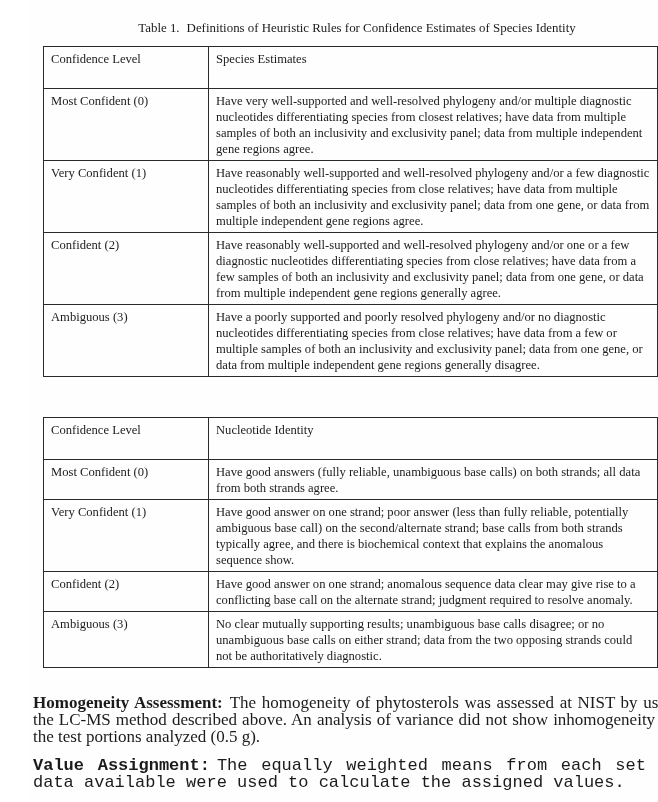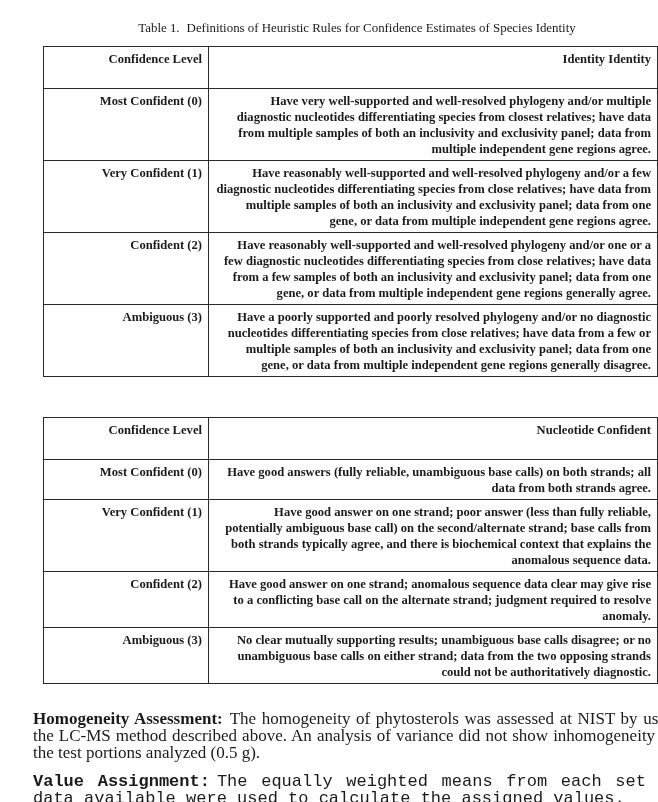--- a/index.html
+++ b/index.html
@@ -29,22 +29,22 @@
   table.rules-table {
     border-collapse: collapse;
     width: 615px;
     margin-left: 15px;
     table-layout: fixed;
   }
   table.rules-table th,
   table.rules-table td {
     border: 1px solid #2a2a2a;
     vertical-align: top;
-    text-align: right;
-    font-weight: bold;
+    text-align: left;
+    font-weight: normal;
     font-size: 12.6px;
     line-height: 16px;
     padding: 4px 6px 3px 7px;
     box-sizing: border-box;
   }
   table.rules-table th {
     height: 42px;
   }
   col.level-col { width: 165px; }
   .section-table2 { margin-top: 40px; }
@@ -71,21 +71,21 @@
       <span class="title-label">Table 1.</span><span>Definitions of Heuristic Rules for Confidence Estimates of Species Identity</span>
     </div>
     <table class="rules-table">
       <colgroup>
           <col class="level-col">
           <col>
         </colgroup>
       <thead>
         <tr>
           <th>Confidence Level</th>
-          <th>Identity Identity</th>
+          <th>Species Estimates</th>
         </tr>
       </thead>
       <tbody>
         <tr>
           <td>Most Confident (0)</td>
           <td>Have very well-supported and well-resolved phylogeny and/or multiple diagnostic nucleotides differentiating species from closest relatives; have data from multiple samples of both an inclusivity and exclusivity panel; data from multiple independent gene regions agree.</td>
         </tr>
         <tr>
           <td>Very Confident (1)</td>
           <td>Have reasonably well-supported and well-resolved phylogeny and/or a few diagnostic nucleotides differentiating species from close relatives; have data from multiple samples of both an inclusivity and exclusivity panel; data from one gene, or data from multiple independent gene regions agree.</td>
@@ -104,31 +104,31 @@
 
   <div class="section-table2">
     <table class="rules-table">
       <colgroup>
           <col class="level-col">
           <col>
         </colgroup>
       <thead>
         <tr>
           <th>Confidence Level</th>
-          <th>Nucleotide Confident</th>
+          <th>Nucleotide Identity</th>
         </tr>
       </thead>
       <tbody>
         <tr>
           <td>Most Confident (0)</td>
           <td>Have good answers (fully reliable, unambiguous base calls) on both strands; all data from both strands agree.</td>
         </tr>
         <tr>
           <td>Very Confident (1)</td>
-          <td>Have good answer on one strand; poor answer (less than fully reliable, potentially ambiguous base call) on the second/alternate strand; base calls from both strands typically agree, and there is biochemical context that explains the anomalous sequence data.</td>
+          <td>Have good answer on one strand; poor answer (less than fully reliable, potentially ambiguous base call) on the second/alternate strand; base calls from both strands typically agree, and there is biochemical context that explains the anomalous sequence show.</td>
         </tr>
         <tr>
           <td>Confident (2)</td>
           <td>Have good answer on one strand; anomalous sequence data clear may give rise to a conflicting base call on the alternate strand; judgment required to resolve anomaly.</td>
         </tr>
         <tr>
           <td>Ambiguous (3)</td>
           <td>No clear mutually supporting results; unambiguous base calls disagree; or no unambiguous base calls on either strand; data from the two opposing strands could not be authoritatively diagnostic.</td>
         </tr>
       </tbody>

